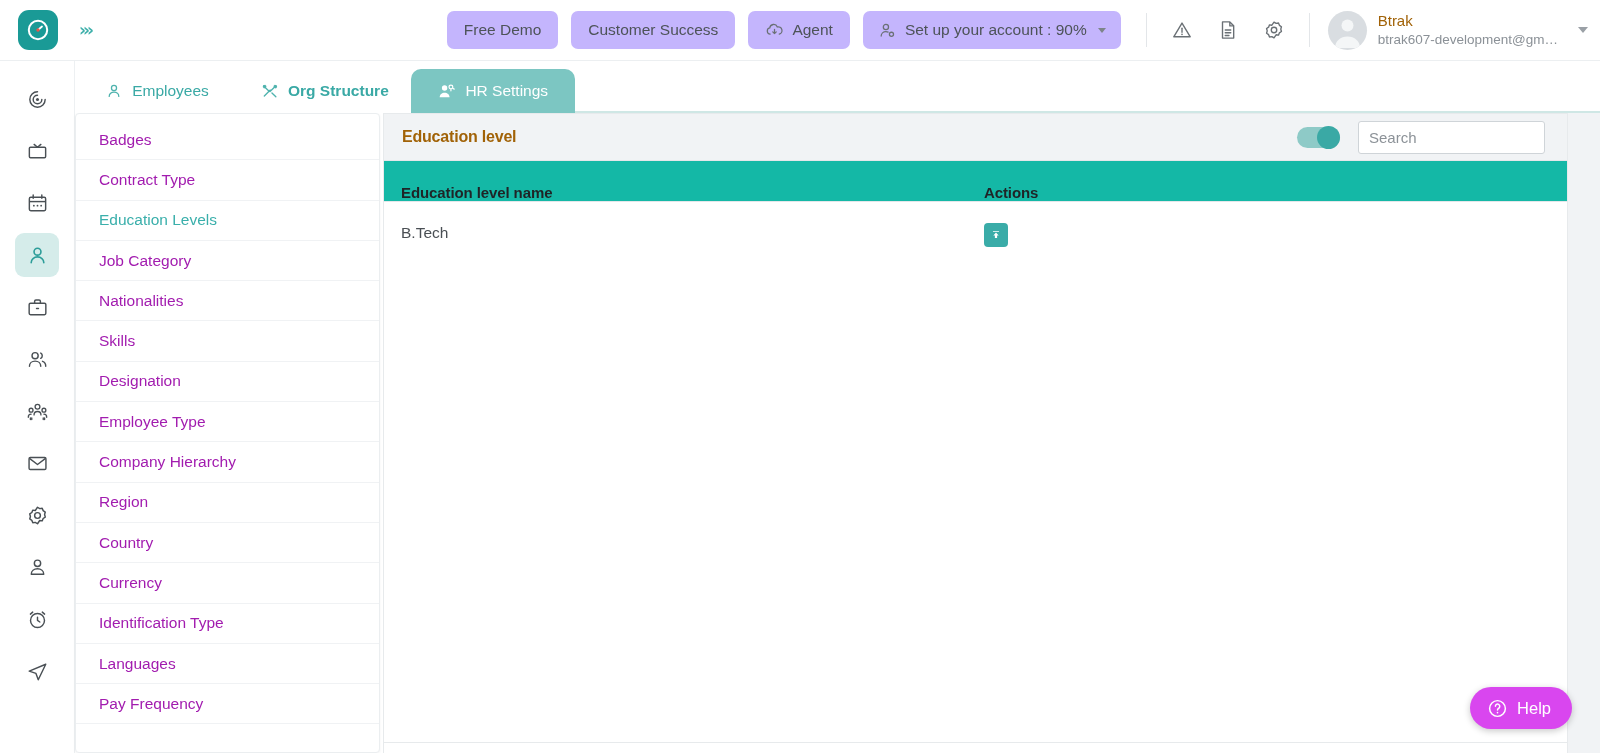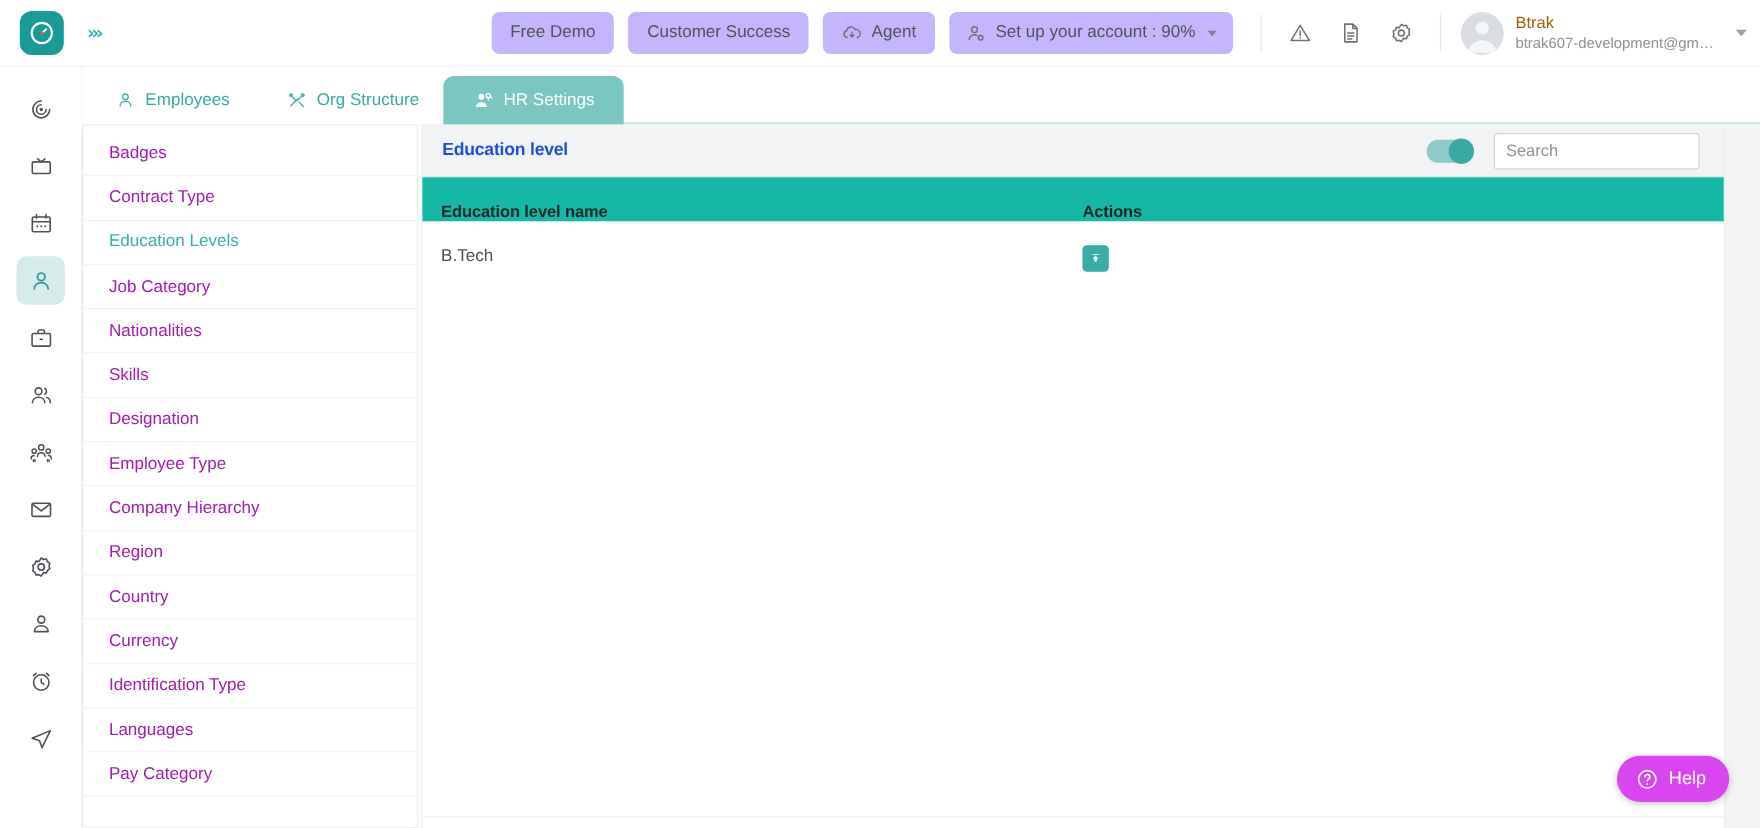--- a/index.html
+++ b/index.html
@@ -125,21 +125,21 @@
     position: absolute; left: 308px; top: 52px; width: 1185px; height: 688px;
     background: #ffffff; border: 1px solid #e7eaec;
     display: flex; flex-direction: column;
   }
   .c-head {
     height: 47px; background: #f1f3f5; border-bottom: 1px solid #e4e7ea;
     display: flex; align-items: center; padding: 0 22px 0 18px;
     flex: none; position: relative;
   }
   .c-title {
-    font-size: 16px; font-weight: 700; color: #1d4ed8;
+    font-size: 16px; font-weight: 700; color: #a16207;
     letter-spacing: -.2px;
   }
   .head-right {
     margin-left: auto; display: flex; align-items: center; gap: 18px;
   }
   .toggle {
     width: 43px; height: 21px; border-radius: 11px;
     background: #8ecac7; position: relative; cursor: pointer; flex: none;
   }
   .toggle .knob {
@@ -371,21 +371,21 @@
 
   <div class="tabs">
     <div class="tabline"></div>
     <div class="tab" style="position:relative;z-index:2;">
       <svg width="18" height="18" viewBox="0 0 24 24" fill="none" stroke="#4fb3ae" stroke-width="1.7">
         <circle cx="12" cy="8" r="3.4"></circle>
         <path d="M5.6 19.2c0-3.5 2.9-5.8 6.4-5.8s6.4 2.3 6.4 5.8" stroke-linecap="round"></path>
       </svg>
       <span>Employees</span>
     </div>
-    <div class="tab" style="position:relative;z-index:2;">
+    <div class="tab" style="position:relative;z-index:2;font-weight:bold;">
       <svg width="18" height="18" viewBox="0 0 24 24" fill="none" stroke="#4fb3ae" stroke-width="1.8">
         <path d="M3.5 5.2l6.6 6.6M4.4 18.8l8-8M19.6 5.2L12 12.8M14.6 14.6l5.2 5.2" stroke-linecap="round"></path>
         <path d="M3 4.2l2.6-.7 1.7 1.8-.7 2.5-2.6.7-1.7-1.8z" fill="#4fb3ae" stroke="none"></path>
         <path d="M20.9 4.2l-2.6-.7-1.7 1.8.7 2.5 2.6.7 1.7-1.8z" fill="#4fb3ae" stroke="none"></path>
       </svg>
       <span>Org Structure</span>
     </div>
     <div class="tab active" style="position:relative;z-index:2;">
       <svg width="19" height="19" viewBox="0 0 24 24">
         <circle cx="9.6" cy="7.6" r="3.4" fill="#ffffff"></circle>
@@ -435,21 +435,21 @@
       <div class="list-item">
         <span>Currency</span>
       </div>
       <div class="list-item">
         <span>Identification Type</span>
       </div>
       <div class="list-item">
         <span>Languages</span>
       </div>
       <div class="list-item">
-        <span>Pay Category</span>
+        <span>Pay Frequency</span>
       </div>
     </div>
   </div>
 
   <div class="content">
     <div class="c-head">
       <div class="c-title">Education level</div>
       <div class="head-right">
         <div class="toggle">
           <div class="knob"></div>

